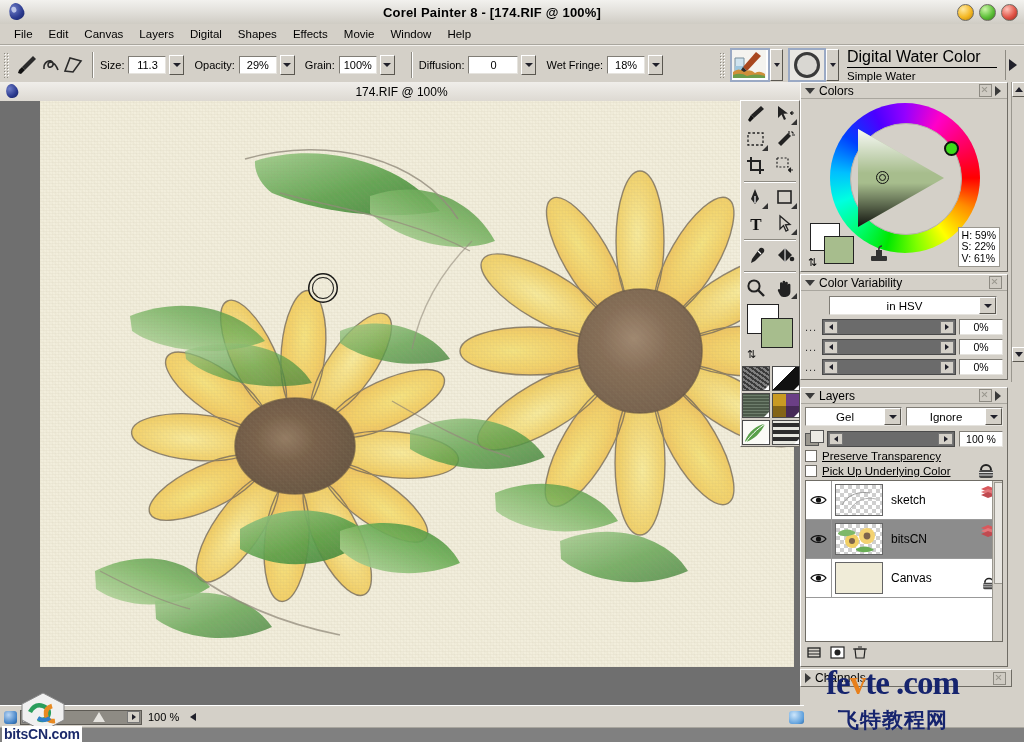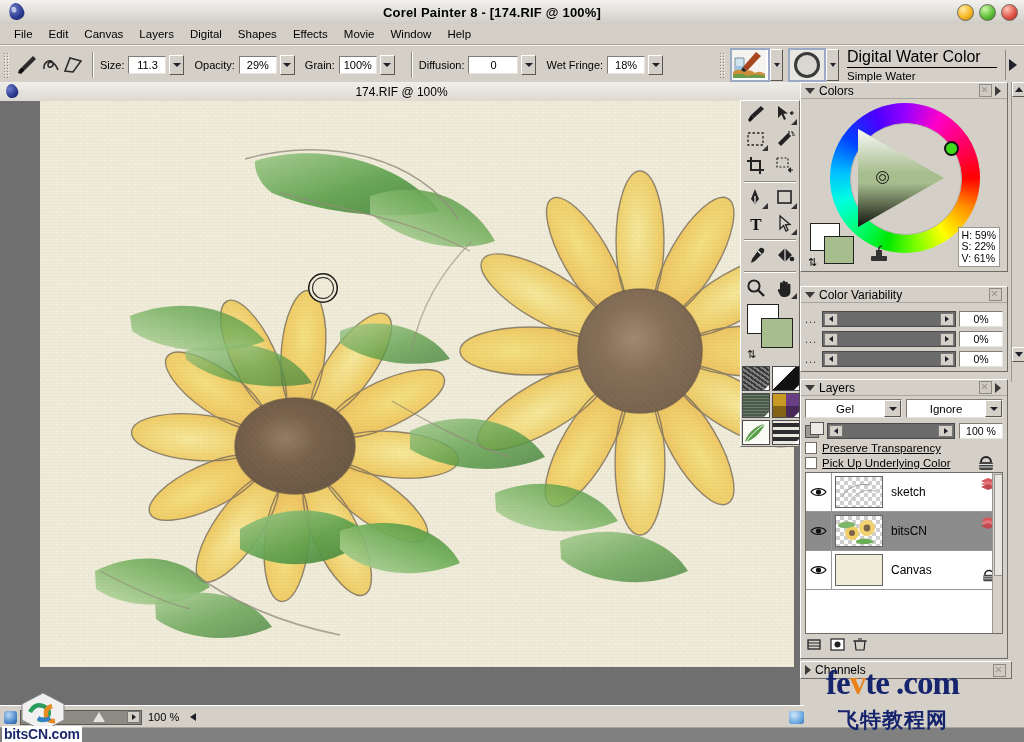--- a/index.html
+++ b/index.html
@@ -889,27 +889,31 @@
           </div>
           <div class="hsv">
             <div>H: 59%</div>
             <div>S: 22%</div>
             <div>V: 61%</div>
           </div>
         </div>
       </div>
     </div>
 
-    <div class="palette" style="width:206px;margin-top:14px">
+    <div class="palette" style="width:206px;margin-top:2px">
       <div class="pal-head">
         <div class="tri-d"></div>
         <div class="pal-title">Color Variability</div>
         <div class="hbtn"></div>
       </div>
       <div class="pal-body">
+        <div class="combo" style="margin:1px 6px 0 24px">
+          <div class="ctext">in HSV</div>
+          <div class="cbtn"></div>
+        </div>
 
         <div class="vrow">
           <div class="vdots">...</div>
           <div class="slider">
             <div class="handle-l"></div>
             <div class="handle-r"></div>
           </div>
           <div class="vval">0%</div>
         </div>
 

